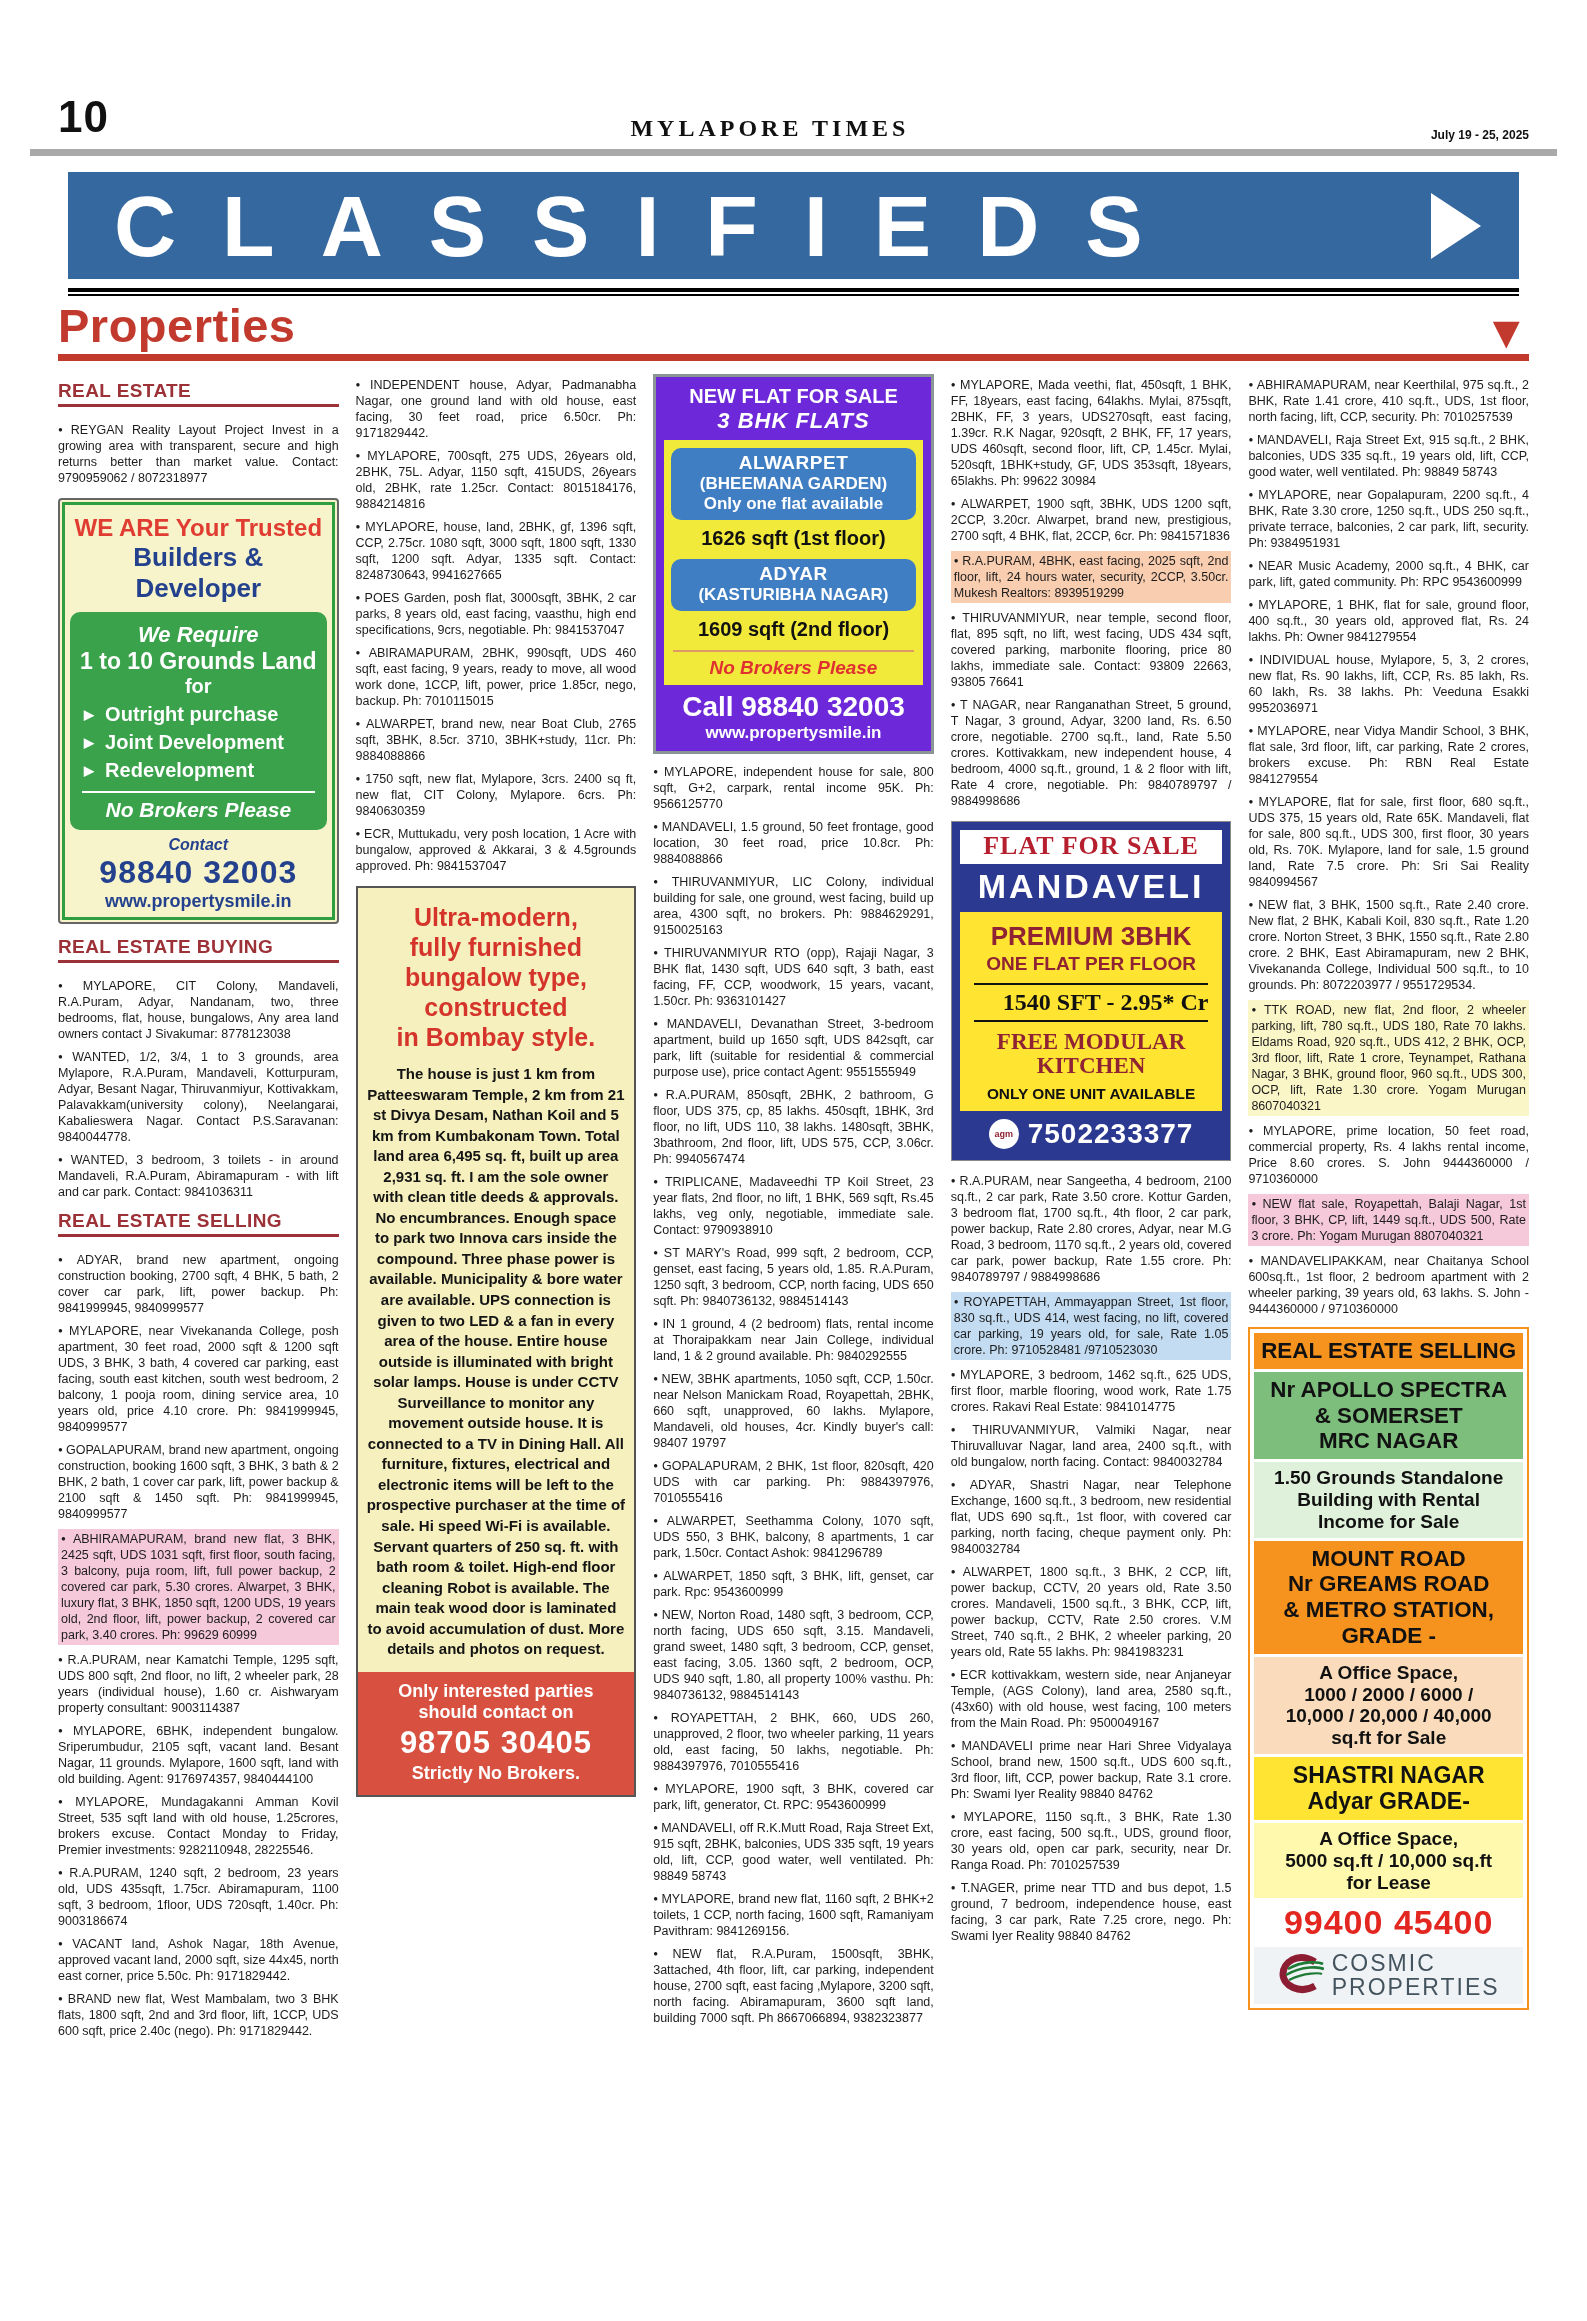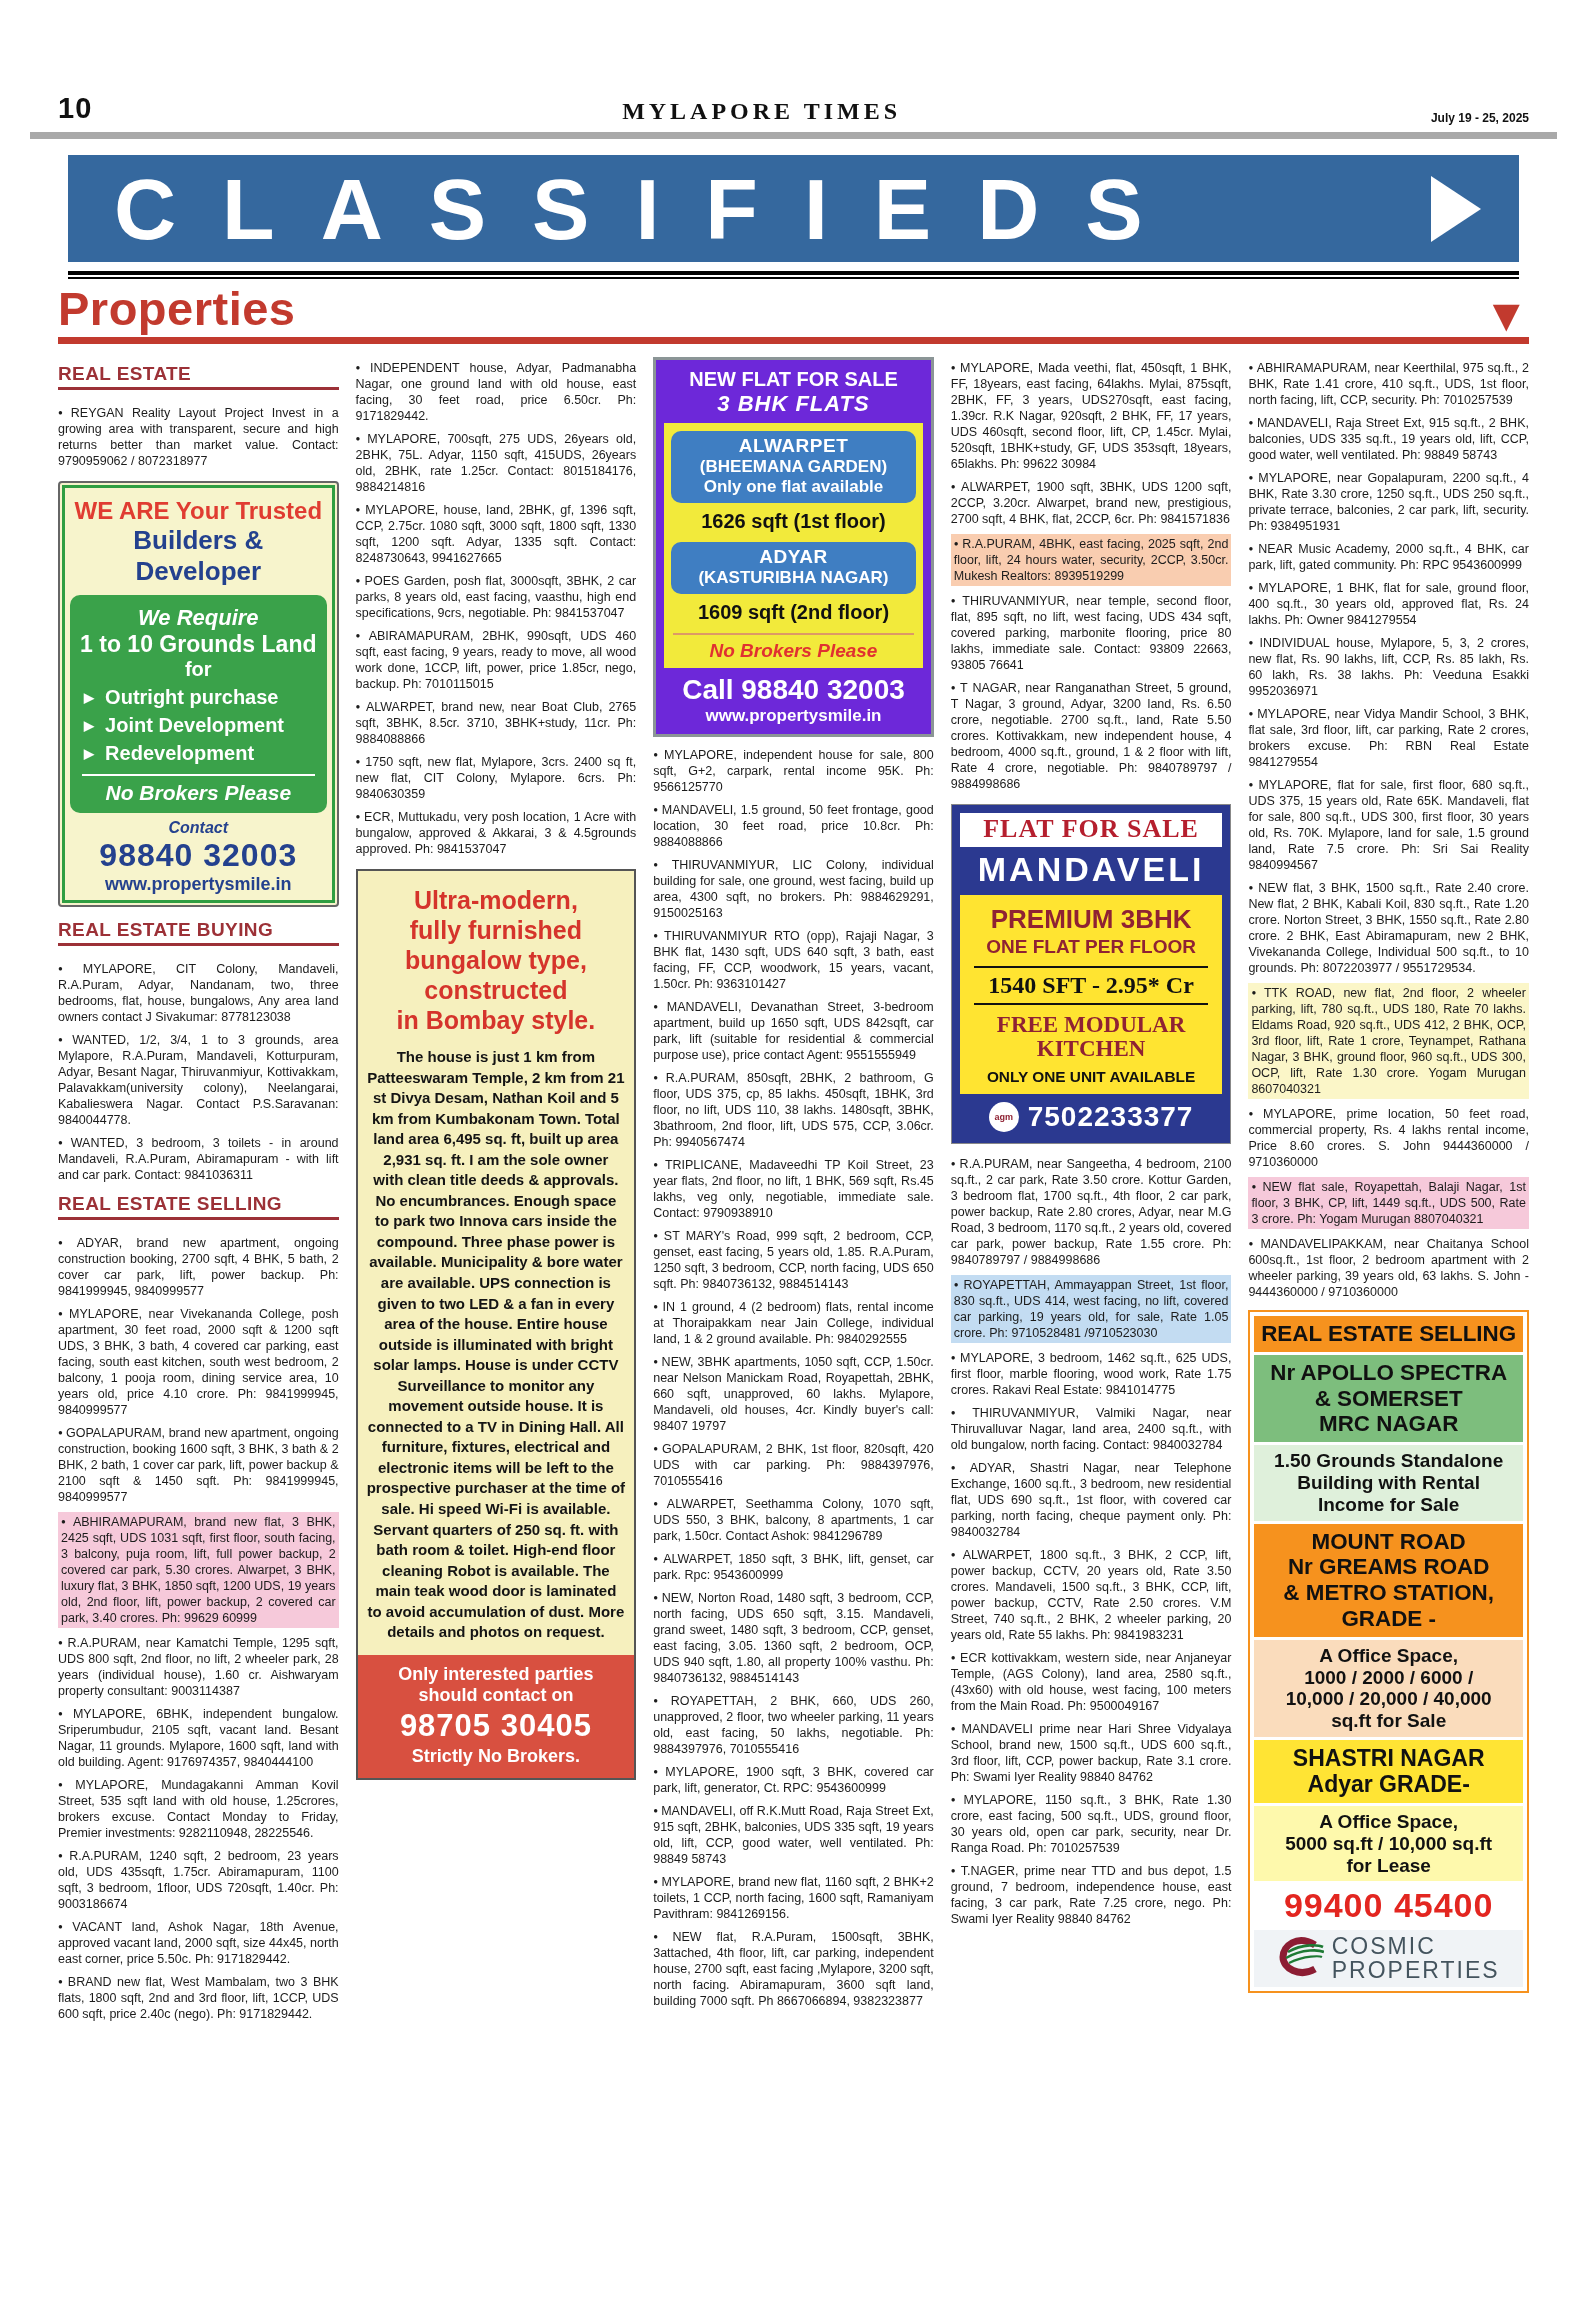--- a/index.html
+++ b/index.html
@@ -2,21 +2,21 @@
 <html><head>
 <meta charset="utf-8">
 <style>
   * { margin:0; padding:0; box-sizing:border-box; }
   html,body { width:1587px; height:2321px; background:#ffffff; overflow:hidden;
     font-family:"Liberation Sans", sans-serif; color:#111; }
   .page { width:1587px; height:2321px; position:relative; background:#fff; }
 
   
   .ph { display:flex; align-items:flex-end; justify-content:space-between; padding:0 58px; margin-top:92px; }
-  .pnum { font-size:29px; font-weight:800; letter-spacing:1px; }
+  .pnum { font-size:44px; font-weight:800; letter-spacing:1px; }
   .mast { font-family:"Liberation Serif", serif; font-size:24px; font-weight:900; letter-spacing:4px; }
   .pdate { font-size:12px; font-weight:700; }
   .grayrule { height:7px; background:#A9A9A9; margin:7px 30px 0; }
 
   .banner { margin:16px 68px 0; height:107px; background:#35689E; position:relative;
     display:flex; align-items:center; justify-content:flex-start; }
   .banner-text { color:#fff; font-size:86px; font-weight:800; letter-spacing:46px; padding-left:46px; line-height:1; }
   .banner-arrow { position:absolute; right:38px; top:50%; transform:translateY(-50%);
     width:0; height:0; border-left:50px solid #fff; border-top:33px solid transparent; border-bottom:33px solid transparent; }
   .blackrule { margin:9px 68px 0; border-top:4px solid #000; border-bottom:2px solid #000; height:8px; }
@@ -80,21 +80,21 @@
 
   
   .mbox { background:#2B3990; border:1px solid #888; padding:8px 8px 10px; text-align:center; margin:12px 0; }
   .m-strip { background:#fff; color:#B51F2E; font-family:"Liberation Serif", serif; font-weight:700;
     font-size:26px; padding:1px 0 3px; letter-spacing:1px; }
   .m-title { color:#fff; font-size:34px; font-weight:800; letter-spacing:3px; margin:3px 0 6px; }
   .m-yellow { background:#FFE431; padding:9px 6px 8px; }
   .m-l1 { color:#8F2233; font-size:26px; font-weight:800; }
   .m-l2 { color:#8F2233; font-size:19px; font-weight:800; margin-top:1px; }
   .m-price { font-family:"Liberation Serif", serif; font-weight:700; font-size:24px; color:#111;
-    border-top:2.5px solid #111; border-bottom:2.5px solid #111; margin:8px 8px; padding:4px 0; }
+    border-top:2.5px solid #111; border-bottom:2.5px solid #111; margin:8px 8px; padding:4px 0;text-align:right; }
   .m-free { color:#8F2233; font-family:"Liberation Serif", serif; font-weight:700; font-size:23px; line-height:1.05; }
   .m-only { font-size:15.4px; font-weight:800; margin-top:7px; }
   .m-foot { display:flex; align-items:center; justify-content:center; gap:9px; margin-top:7px; }
   .m-logo { width:30px; height:30px; background:#fff; border-radius:50%; color:#8F2233; font-size:9px;
     display:inline-flex; align-items:center; justify-content:center; font-weight:800; }
   .m-phone { color:#fff; font-size:28px; font-weight:800; letter-spacing:1px; }
 
   
   .cbox { border:2px solid #F6921E; background:#fff; margin:10px 0; padding:1px; }
   .c-band { margin:3px; padding:5px 2px; text-align:center; font-weight:800; color:#111; line-height:1.15; }

